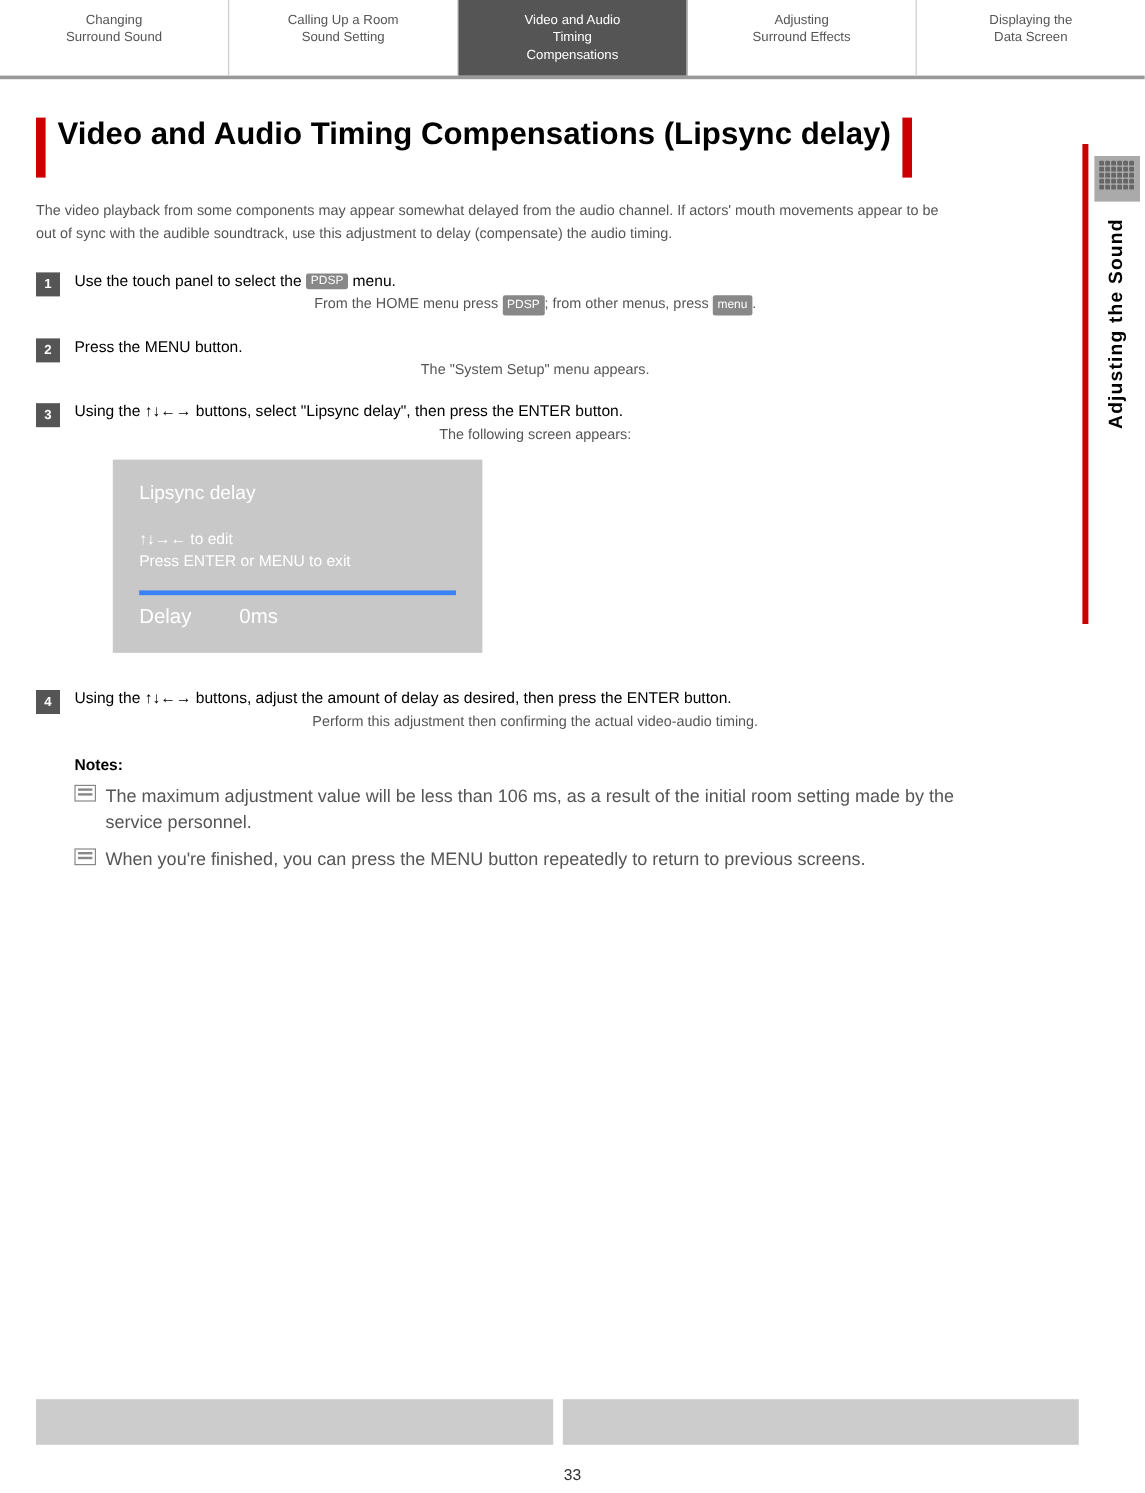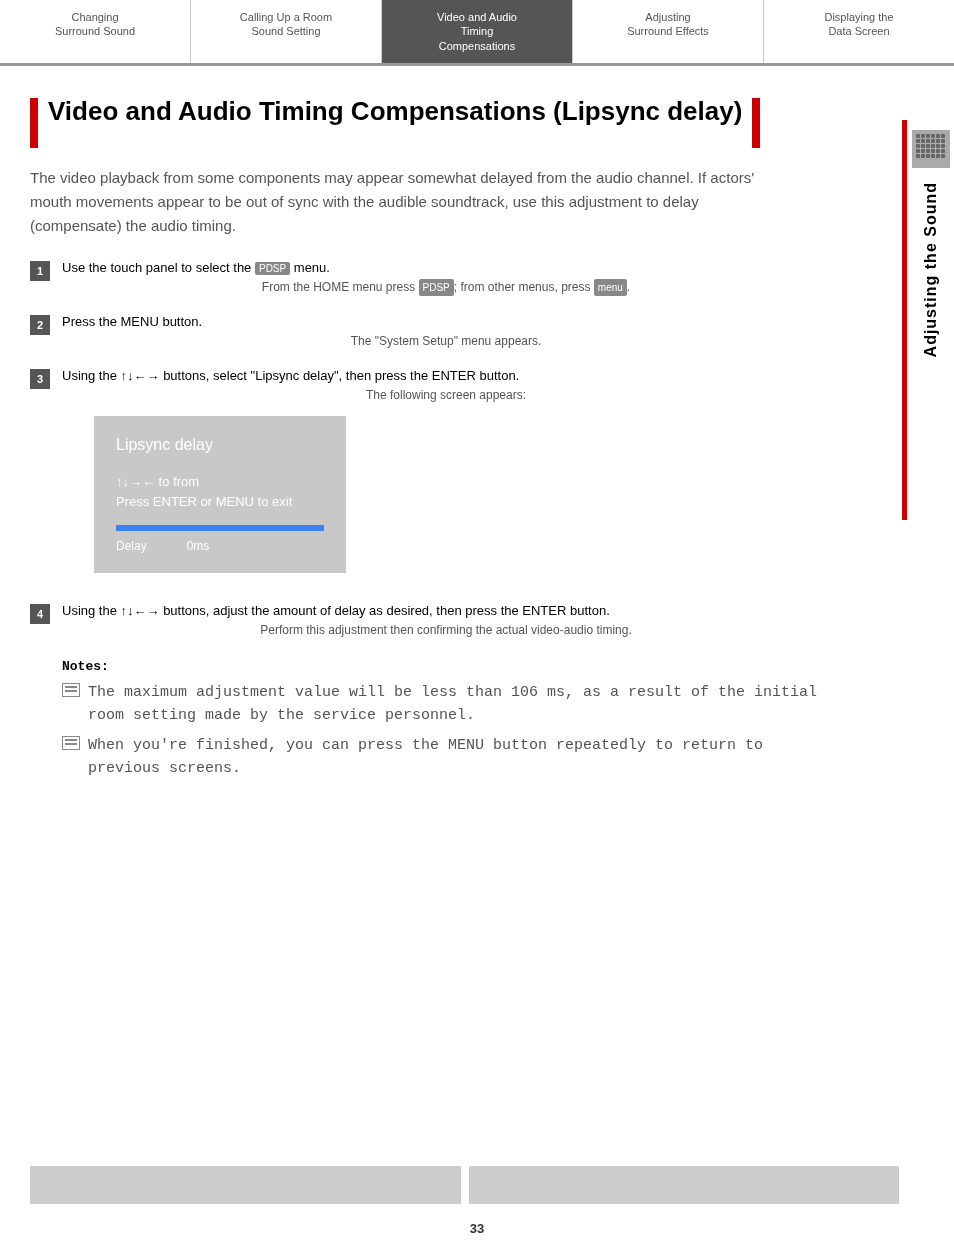--- a/index.html
+++ b/index.html
@@ -67,21 +67,21 @@
     }
     .page-title h1 {
       font-size: 26px;
       font-weight: bold;
       color: #000;
       line-height: 1.2;
     }
 
     
     .intro-text {
-      font-size: 15px;
+      font-size: 12px;
       color: #555;
       line-height: 1.6;
       margin-bottom: 22px;
       max-width: 760px;
     }
 
     
     .step {
       display: flex;
       align-items: flex-start;
@@ -116,52 +116,51 @@
       line-height: 1.5;
       text-align: center;
     }
 
     
     .lipsync-box {
       background: #c8c8c8;
       border: none;
       padding: 20px 22px;
       margin: 12px 0 12px 32px;
-      width: 252px;
+      width: 308px;
       color: #000;
     }
     .lipsync-box .box-title {
       font-size: 16px;
       color: #fff;
       font-weight: normal;
       margin-bottom: 18px;
     }
     .lipsync-box .box-instruction {
       font-size: 13px;
       color: #fff;
       line-height: 1.5;
       margin-bottom: 14px;
     }
     .lipsync-box .box-delay-row {
       display: flex;
       align-items: center;
-      font-size: 12px;
+      font-size: 17px;
       color: #fff;
       padding-top: 8px;
-      border-top: 6px solid #3b82f6;
+      border-top: 4px solid #3b82f6;
     }
     .lipsync-box .delay-label {
       margin-right: 40px;
     }
 
     
     .notes-section {
       margin-top: 20px;
       margin-left: 32px;
-      font-family: Liberation Mono, monospace;
     }
     .notes-title {
       font-weight: bold;
       font-size: 13px;
       margin-bottom: 8px;
       color: #000;
     }
     .note-item {
       display: flex;
       align-items: flex-start;
@@ -253,21 +252,20 @@
     }
 
     
     .page-number {
       position: absolute;
       bottom: 8px;
       left: 50%;
       transform: translateX(-50%);
       font-size: 13px;
       color: #333;
-      font-weight: bold;
     }
 
     
     .btn-inline {
       display: inline-block;
       background: #888;
       color: #fff;
       font-size: 10px;
       padding: 1px 4px;
       border-radius: 2px;
@@ -339,21 +337,21 @@
     <div class="step-number">
       <span>3</span>
     </div>
     <div class="step-content">
       <div class="step-title">Using the ↑↓←→ buttons, select "Lipsync delay", then press the ENTER button.</div>
       <div class="step-subtitle">The following screen appears:</div>
 
       <div class="lipsync-box">
         <div class="box-title">Lipsync delay</div>
         <div class="box-instruction">
-          <span>↑↓→← to from</span><br>
+          <span>↑↓→← to edit</span><br>
           <span>Press ENTER or MENU to exit</span>
         </div>
         <div class="box-delay-row">
           <span class="delay-label">Delay</span>
           <span class="delay-value">0ms</span>
         </div>
       </div>
     </div>
   </div>
 

